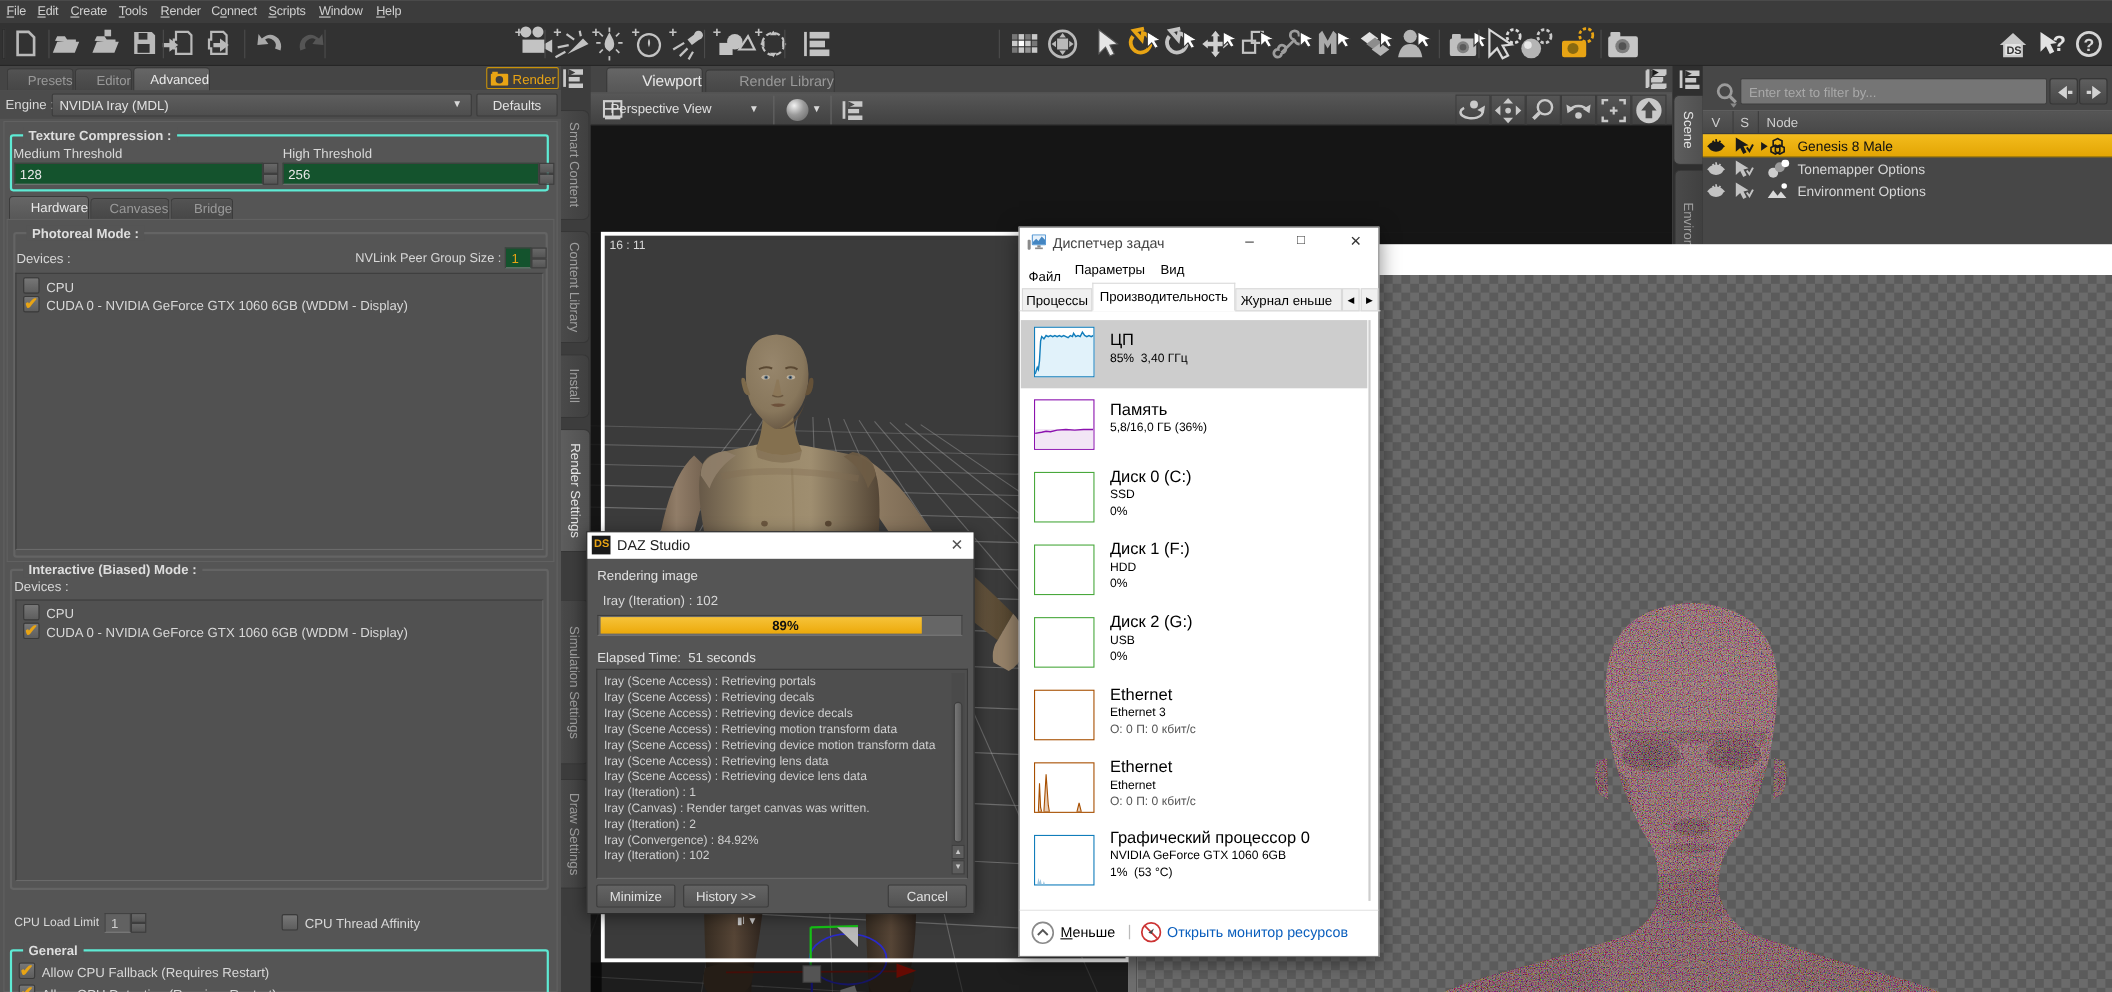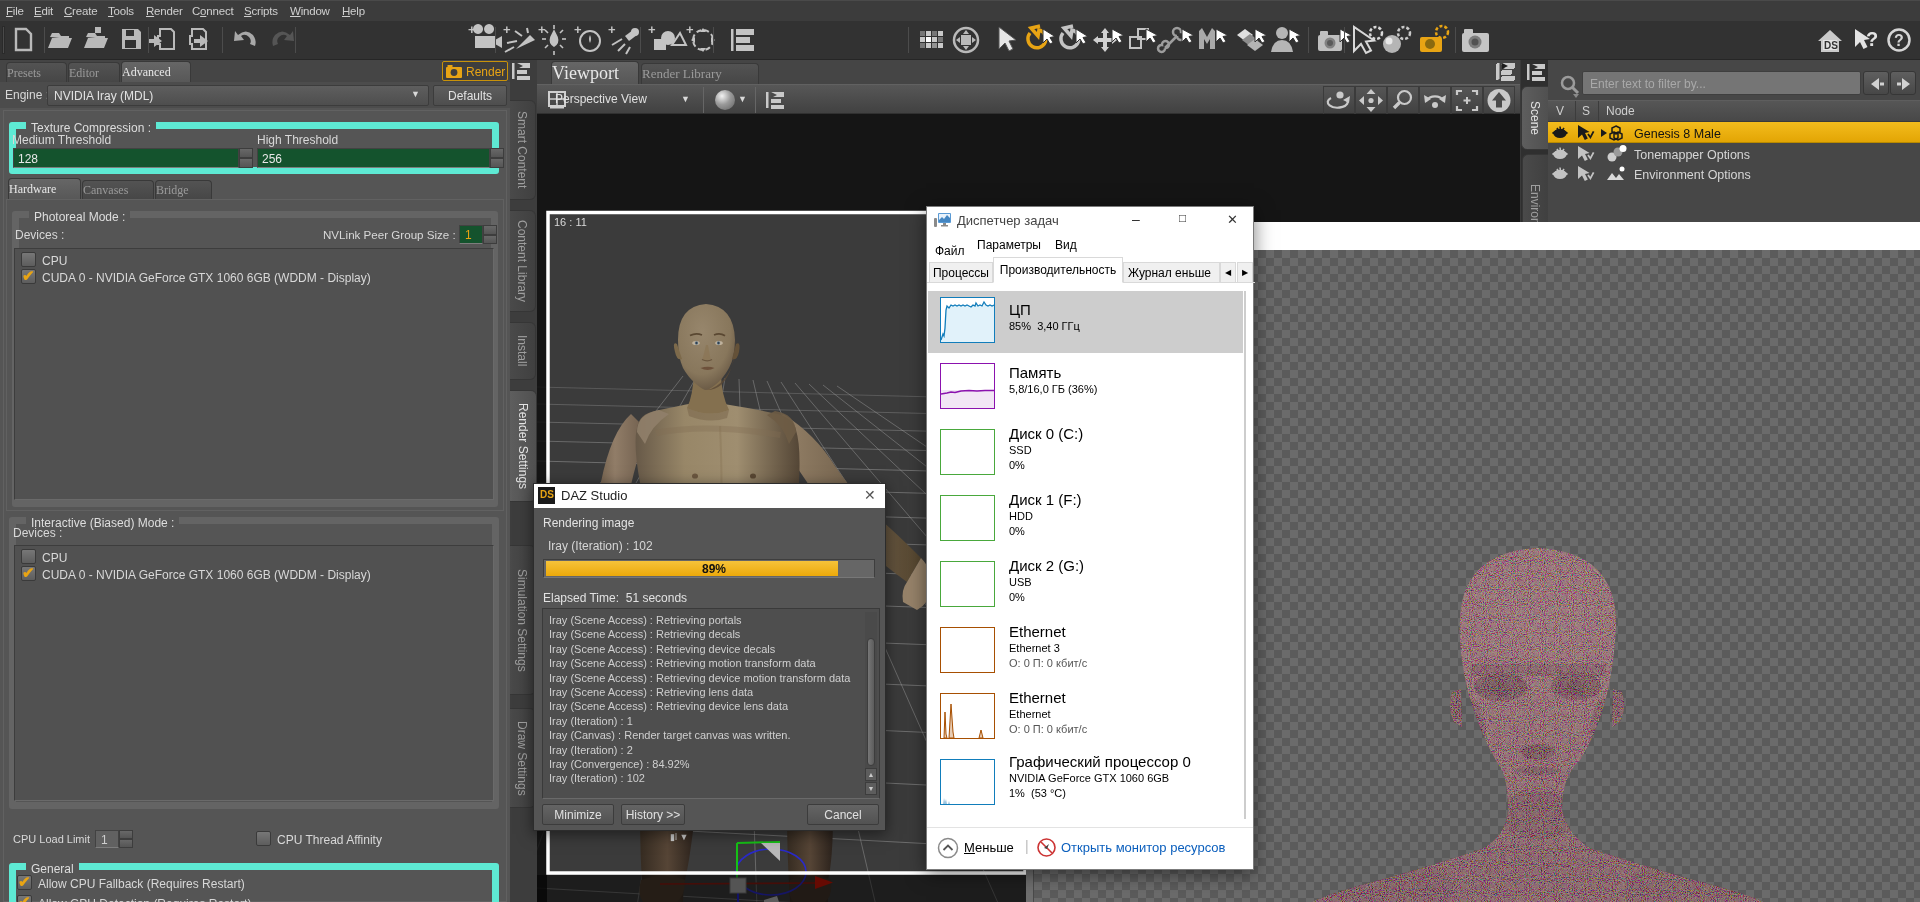--- a/index.html
+++ b/index.html
@@ -9,23 +9,23 @@
 
 #menubar { left:0; top:0; width:1920px; height:21px; background:#3c3c3c; border-top:1px solid #4a4a4a; color:#cfcfcf; font-size:11.5px; letter-spacing:-0.2px; }
 #menubar span { position:absolute; top:4px; }
 #menubar u { text-decoration:underline; }
 
 #toolbar { left:0; top:21px; width:1920px; height:39px; background:#323232; border-bottom:1px solid #262626; }
 .tsep { position:absolute; top:6px; width:1px; height:26px; background:#4c4c4c; }
 
 #lpanel { left:0; top:60px; width:510px; height:842px; background:#555555; }
 .dtabrow { position:absolute; background:#454545; }
-.dtab { position:absolute; background:linear-gradient(#535353,#464646); border:1px solid #393939; border-bottom:none; border-radius:4px 4px 0 0; color:#9a9a9a; font-size:12px; text-align:left;font-family:Liberation Serif, serif; }
+.dtab { position:absolute; background:linear-gradient(#535353,#464646); border:1px solid #393939; border-bottom:none; border-radius:4px 4px 0 0; color:#9a9a9a; font-size:12px; text-align:right; }
 .dtab.act { background:linear-gradient(#666666,#575757); color:#e8e8e8; }
-.grp { position:absolute; border:7px solid #5eead4; border-radius:3px; }
+.grp { position:absolute; border:2px solid #5eead4; border-radius:3px;font-weight:bold; }
 .grp .glabel { position:absolute; top:-8px; left:10px; background:#555555; padding:0 5px; color:#dedede; font-size:12px; }
 .lbl { position:absolute; color:#d8d8d8; font-size:12px; }
 .field { position:absolute; background:#14532d; border:1px solid #424242; border-bottom-color:#7d7d7d; color:#e8e8e8; font-size:12px; }
 .spin { position:absolute; width:14px; }
 .spin div { height:50%; background:linear-gradient(#686868,#555); border:1px solid #3d3d3d; }
 .listbox { position:absolute; background:#515151; border:1px solid #3d3d3d; border-bottom-color:#6a6a6a; border-right-color:#6a6a6a; }
 .cb { position:absolute; width:15px; height:15px; background:linear-gradient(#777,#5d5d5d); border:1px solid #3a3a3a; border-radius:2px; }
 .cb.chk:after { content:"\2714"; position:absolute; left:0px; top:-3px; color:#e8a414; font-size:15px; font-weight:bold; }
 
 .vstrip { position:absolute; background:#3d3d3d; }
@@ -352,21 +352,21 @@
     <div class="vtab" style="left:0;top:648px;width:26px;height:100px;line-height:26px">Draw Settings</div>
   </div>
   <div class="abs" style="left:511px;top:62px;width:20px;height:18px">
     <svg width="20" height="18" viewBox="0 0 20 18">
         <rect x="1" y="1" width="2.5" height="16" fill="#c9c9c9"></rect>
         <path d="M6 1 h13 v5 h-13 z M6 8 h10 v4 h-10 z M6 14 h13 v4 h-13 z" fill="#c9c9c9"></path>
         <path d="M6 1 l6 3 -6 3 z" fill="#3d3d3d"></path>
       </svg>
   </div>
   <div id="vptabs" class="abs">
-    <div class="dtab act" style="left:14px;top:1px;width:88px;height:23px;line-height:22px;font-size:18px">Viewport</div>
+    <div class="dtab act" style="left:14px;top:1px;width:88px;height:23px;line-height:22px;font-size:14px">Viewport</div>
     <div class="dtab" style="left:104px;top:3px;width:118px;height:21px;line-height:20px;font-size:13px">Render Library</div>
     <svg class="abs" style="left:958px;top:3px" width="20" height="18" viewBox="0 0 20 18">
         <rect x="1" y="1" width="2.5" height="16" fill="#c9c9c9"></rect>
         <path d="M6 1 h13 v5 h-13 z M6 8 h10 v4 h-10 z M6 14 h13 v4 h-13 z" fill="#c9c9c9"></path>
         <path d="M6 1 l6 3 -6 3 z" fill="#3f3f3f"></path>
       </svg>
   </div>
   <div id="vptoolbar" class="abs" style="left:537px;top:84px;width:983px;height:30px;background:linear-gradient(#575757,#414141);border-top:1px solid #616161;border-bottom:1px solid #303030">
     <svg class="abs" style="left:11px;top:6px" width="18" height="18" viewBox="0 0 18 18">
         <rect x="1" y="1" width="16" height="14" fill="none" stroke="#cfcfcf" stroke-width="2"></rect>
@@ -719,21 +719,21 @@
       Iray (Iteration) : 2<br>
       Iray (Convergence) : 84.92%<br>
       Iray (Iteration) : 102
     </div>
     <div class="abs" style="left:331px;top:128px;width:12px;height:183px;background:#4a4a4a">
       <div class="abs" style="left:2px;top:26px;width:8px;height:128px;background:linear-gradient(90deg,#777,#5c5c5c);border-radius:4px;border:1px solid #3d3d3d"></div>
       <div class="abs" style="left:0;top:156px;width:12px;height:13px;background:#5d5d5d;border:1px solid #3d3d3d;color:#c9c9c9;font-size:7px;text-align:center;line-height:11px">▲</div>
       <div class="abs" style="left:0;top:170px;width:12px;height:13px;background:#5d5d5d;border:1px solid #3d3d3d;color:#c9c9c9;font-size:7px;text-align:center;line-height:11px">▼</div>
     </div>
     <div class="abs" style="left:8px;top:320px;width:72px;height:21px;background:linear-gradient(#646464,#525252);border:1px solid #3c3c3c;border-radius:2px;color:#e0e0e0;font-size:12px;text-align:center;line-height:20px">Minimize</div>
-    <div class="abs" style="left:87px;top:320px;width:64px;height:21px;background:linear-gradient(#646464,#525252);border:1px solid #3c3c3c;border-radius:2px;color:#e0e0e0;font-size:12px;text-align:center;line-height:20px">History &gt;&gt;</div>
+    <div class="abs" style="left:87px;top:320px;width:78px;height:21px;background:linear-gradient(#646464,#525252);border:1px solid #3c3c3c;border-radius:2px;color:#e0e0e0;font-size:12px;text-align:center;line-height:20px">History &gt;&gt;</div>
     <div class="abs" style="left:273px;top:320px;width:72px;height:21px;background:linear-gradient(#646464,#525252);border:1px solid #3c3c3c;border-radius:2px;color:#e0e0e0;font-size:12px;text-align:center;line-height:20px">Cancel</div>
   </div>
   <div id="taskmgr" class="abs">
 
     <svg class="abs" style="left:7px;top:6px" width="17" height="15" viewBox="0 0 17 15">
       <rect x="0" y="5" width="3" height="9" rx="1" fill="#8a8a8a"></rect>
       <rect x="4" y="0" width="13" height="10" rx="1" fill="#5a9ad4"></rect>
       <rect x="5" y="1" width="11" height="8" fill="#e8f2fb"></rect>
       <path d="M5 7 l3 -3 2 2 3 -4 3 3 v4 h-11 z" fill="#4486c2"></path>
       <rect x="9" y="10" width="3" height="2" fill="#8a8a8a"></rect>

